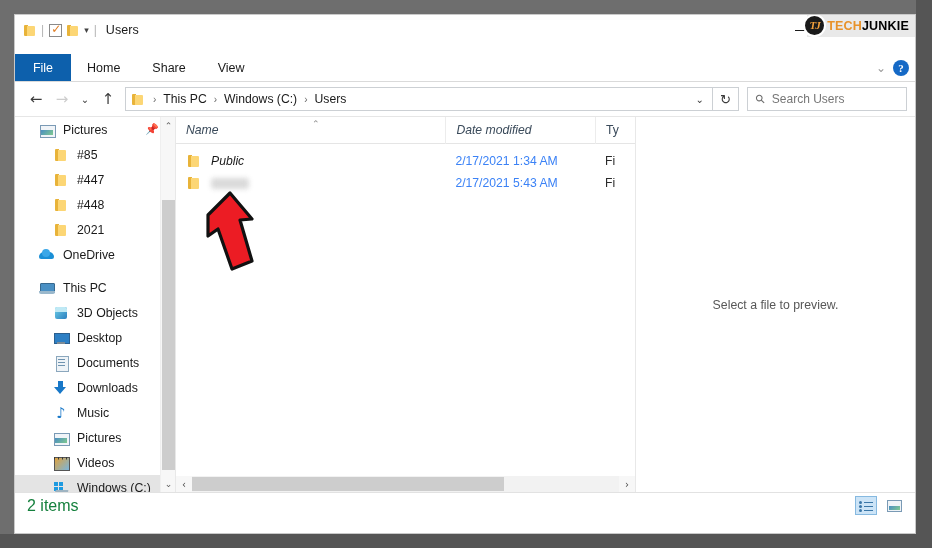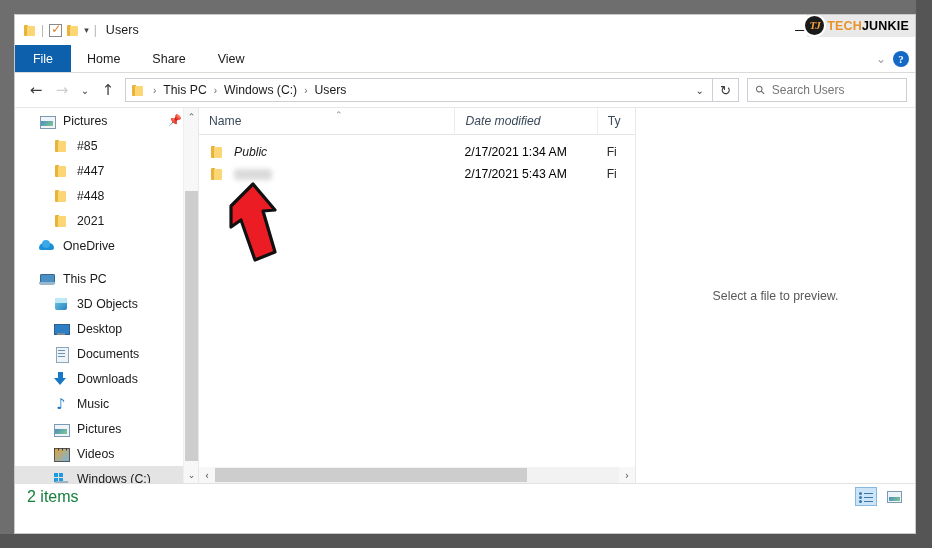--- a/index.html
+++ b/index.html
@@ -90,21 +90,21 @@
   }
   #tj-badge span {
     color:#f2a13c; font-size:11px; font-weight:bold; font-family:"Liberation Serif", serif;
     letter-spacing:-1px; line-height:1;
   }
   #tj-tech { color:#e8922a; font-size:12.5px; font-weight:bold; letter-spacing:.2px; }
   #tj-junkie { color:#000000; font-size:12.5px; font-weight:bold; letter-spacing:.2px; }
   
   #ribbon {
     height:28px; background:#ffffff; display:flex; align-items:stretch;
-    border-bottom:1px solid #dadada; position:relative;
+    border-bottom:1px solid #dadada; position:relative;margin-top:9px;
   }
   .rtab {
     display:flex; align-items:center; justify-content:center;
     padding:0 16px; font-size:12.5px; color:#1a1a1a;
   }
   .rtab.file { background:#0d60ac; color:#fff; min-width:56px; }
   #ribbon-right { position:absolute; right:6px; top:0; height:28px; display:flex; align-items:center; gap:7px; }
   .chev-dn { font-size:12px; color:#9b9b9b; }
   #help-ico {
     width:16px; height:16px; border-radius:50%; background:#1569c6;
@@ -143,21 +143,21 @@
   }
   #search-ico { font-size:12px; color:#6d6d6d; font-family:"DejaVu Sans", sans-serif; transform:rotate(-45deg); }
   #search-ph { font-size:12px; color:#767676; }
   
   #body {
     display:flex; height:376px; background:#fff;
     border-top:1px solid #e6e6e6;
   }
   
   #sidebar {
-    width:183px; position:relative; overflow:hidden; background:#fff;
+    width:160px; position:relative; overflow:hidden; background:#fff;
   }
   .sbrow {
     height:25px; display:flex; align-items:center; gap:8px;
     padding-left:24px; font-size:12.3px; color:#1a1a1a; position:relative;
   }
   .sbrow.indent2 { padding-left:38px; }
   .sbrow.sel { background:#e4e4e4; }
   .sbrow .pin {
     position:absolute; right:16px; color:#6c6c6c; font-size:11px;
   }
@@ -237,32 +237,32 @@
   }
   #colhead {
     height:27px; display:flex; align-items:center;
     border-bottom:1px solid #e5e5e5; position:relative;
   }
   .col {
     font-size:12.2px; color:#3a4a5a; padding-left:10px; height:27px;
     display:flex; align-items:center; position:relative;
   }
   .col + .col { border-left:1px solid #ececec; }
-  #col-name { width:270px; }
+  #col-name { width:270px;font-style:italic; }
   #col-date { width:150px;font-style:italic; }
   #col-type { width:40px; overflow:hidden; }
   #sortmark {
     position:absolute; left:136px; top:2px; font-size:9px; color:#8a8a8a;
     font-family:"DejaVu Sans", sans-serif;
   }
   .frow {
     height:22px; display:flex; align-items:center; font-size:12.2px; color:#1a1a1a;
   }
   .fname { width:270px; display:flex; align-items:center; gap:9px; padding-left:10px;font-style:italic; }
-  .fdate { width:150px; padding-left:10px; color:#000000; }
+  .fdate { width:150px; padding-left:10px; color:#3b82f6; }
   .ftype { width:40px; padding-left:10px; color:#2b2b2b; overflow:hidden; white-space:nowrap; }
   .blurname {
     width:38px; height:11px; border-radius:3px;
     background:#d8d8d8; filter:blur(2.6px); opacity:.95;
   }
   
   #redarrow { position:absolute; left:20px; top:72px; }
   
   #hscroll {
     position:absolute; left:0; bottom:0; width:100%; height:16px;

